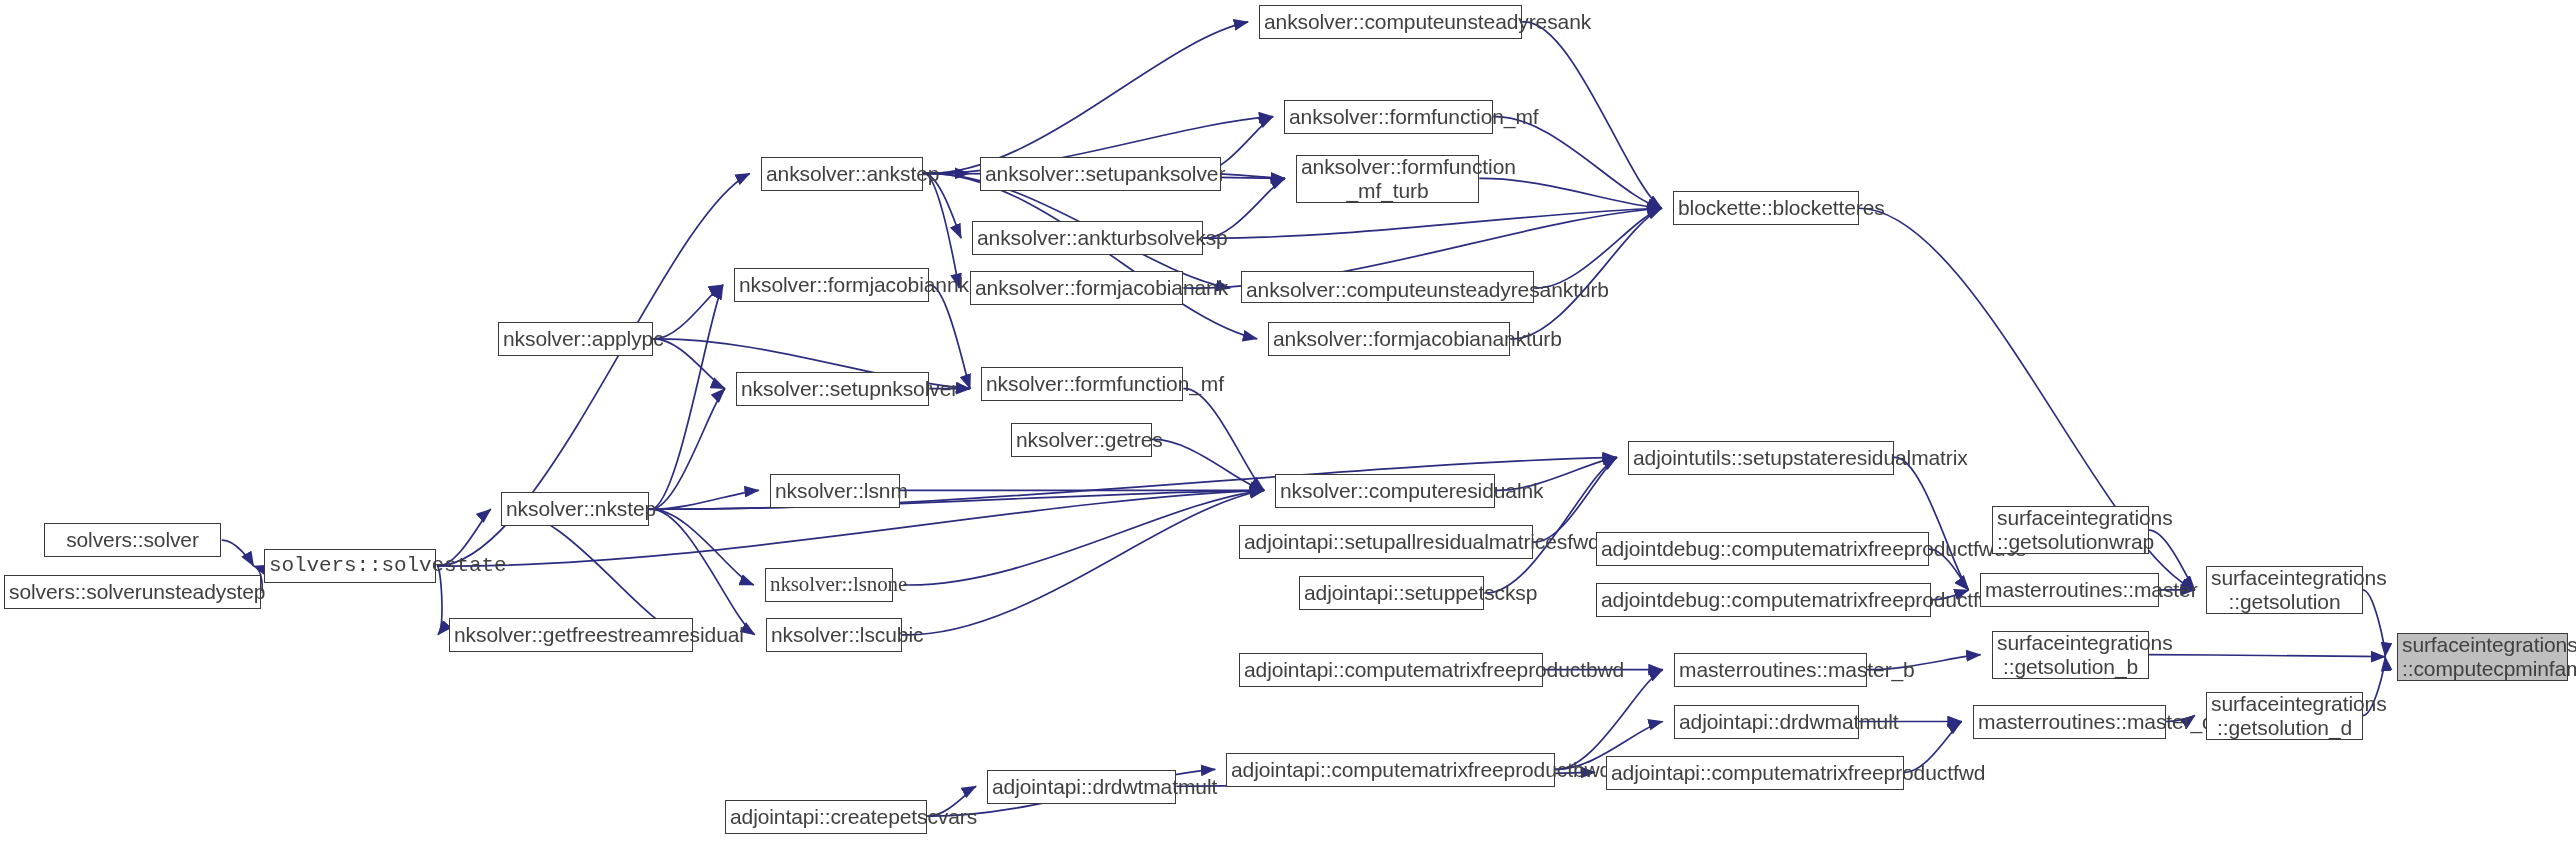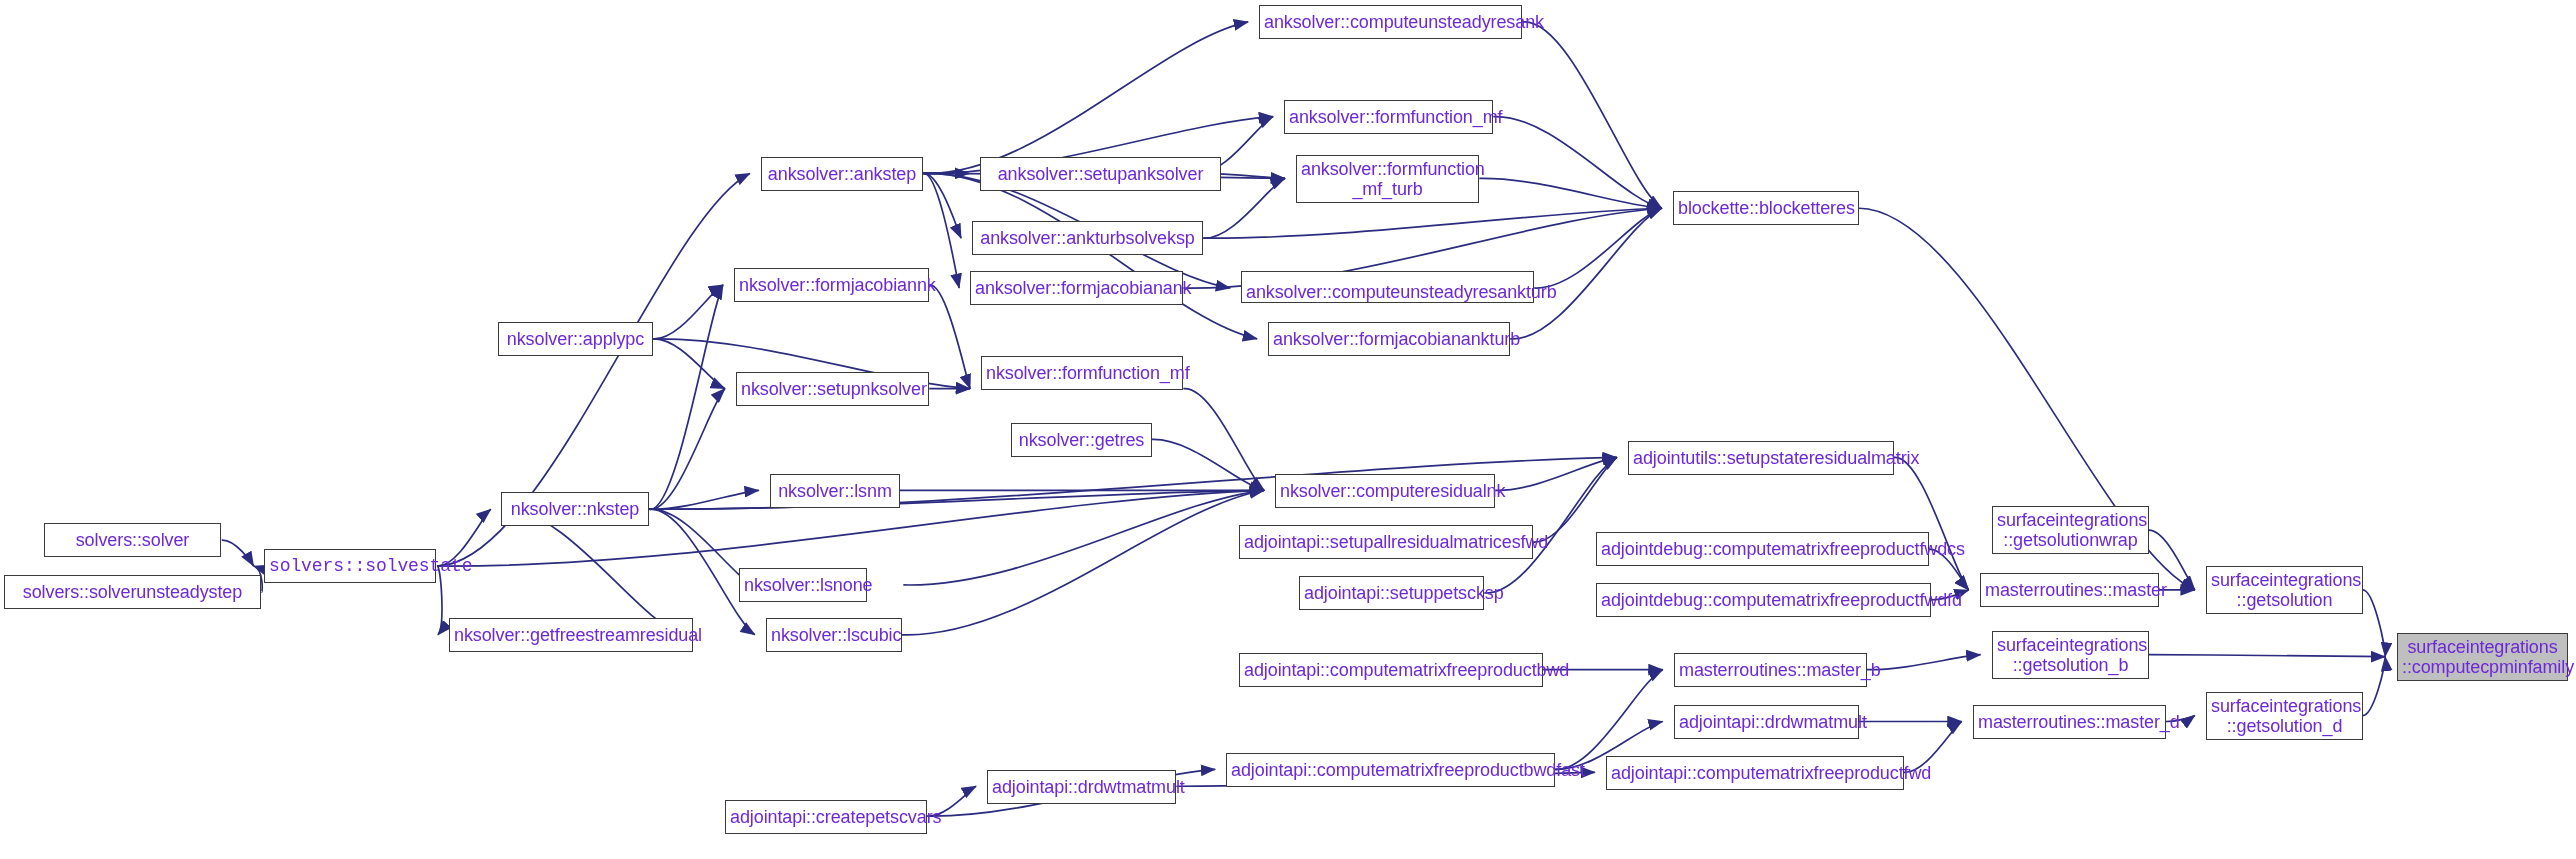--- a/index.html
+++ b/index.html
@@ -29,22 +29,22 @@
     left: 0;
     top: 0;
     width: 2576px;
     height: 859px;
   }
   .gnode {
     position: absolute;
     box-sizing: border-box;
     border: 1.6px solid #3a3a3a;
     background: #ffffff;
-    color: #6d28d9;
-    font-size: 18px;
+    color: #404040;
+    font-size: 21px;
     line-height: 1.12;
     display: flex;
     align-items: center;
     justify-content: center;
     text-align: center;
     white-space: pre-line;
     letter-spacing: -0.1px;
     padding: 0 4px;
   }
   .gnode.highlight {
@@ -144,25 +144,25 @@
       <div class="gnode" style="left: 1284px; top: 100px; width: 209px; height: 34px;"><span class="nlabel">anksolver::formfunction_mf</span></div>
       <div class="gnode" style="left: 1296px; top: 155px; width: 183px; height: 48px;"><span class="nlabel">anksolver::formfunction
 _mf_turb</span></div>
       <div class="gnode" style="left: 1241px; top: 271px; width: 293px; height: 32px; align-items: flex-end;"><span class="nlabel">anksolver::computeunsteadyresankturb</span></div>
       <div class="gnode" style="left: 970px; top: 271px; width: 213px; height: 34px;"><span class="nlabel">anksolver::formjacobianank</span></div>
       <div class="gnode" style="left: 1268px; top: 322px; width: 242px; height: 34px;"><span class="nlabel">anksolver::formjacobianankturb</span></div>
       <div class="gnode" style="left: 1673px; top: 191px; width: 186px; height: 34px;"><span class="nlabel">blockette::blocketteres</span></div>
       <div class="gnode" style="left: 734px; top: 268px; width: 195px; height: 34px;"><span class="nlabel">nksolver::formjacobiannk</span></div>
       <div class="gnode" style="left: 498px; top: 322px; width: 155px; height: 34px; align-items: center;"><span class="nlabel">nksolver::applypc</span></div>
       <div class="gnode" style="left: 736px; top: 372px; width: 193px; height: 34px;"><span class="nlabel">nksolver::setupnksolver</span></div>
-      <div class="gnode" style="left: 981px; top: 356px; width: 202px; height: 34px;"><span class="nlabel">nksolver::formfunction_mf</span></div>
+      <div class="gnode" style="left: 981px; top: 367px; width: 202px; height: 34px;"><span class="nlabel">nksolver::formfunction_mf</span></div>
       <div class="gnode" style="left: 1011px; top: 423px; width: 141px; height: 34px;"><span class="nlabel">nksolver::getres</span></div>
       <div class="gnode" style="left: 501px; top: 492px; width: 148px; height: 34px;"><span class="nlabel">nksolver::nkstep</span></div>
       <div class="gnode" style="left: 770px; top: 474px; width: 130px; height: 34px;"><span class="nlabel">nksolver::lsnm</span></div>
-      <div class="gnode" style="left: 739px; top: 568px; width: 128px; height: 34px;"><span class="nlabel">nksolver::lsnone</span></div>
+      <div class="gnode" style="left: 765px; top: 568px; width: 128px; height: 34px; font-family: Liberation Serif, serif;"><span class="nlabel">nksolver::lsnone</span></div>
       <div class="gnode" style="left: 766px; top: 618px; width: 136px; height: 34px;"><span class="nlabel">nksolver::lscubic</span></div>
       <div class="gnode" style="left: 449px; top: 618px; width: 244px; height: 34px;"><span class="nlabel">nksolver::getfreestreamresidual</span></div>
       <div class="gnode" style="left: 1275px; top: 474px; width: 220px; height: 34px;"><span class="nlabel">nksolver::computeresidualnk</span></div>
       <div class="gnode" style="left: 1239px; top: 525px; width: 294px; height: 34px;"><span class="nlabel">adjointapi::setupallresidualmatricesfwd</span></div>
       <div class="gnode" style="left: 1299px; top: 576px; width: 185px; height: 34px;"><span class="nlabel">adjointapi::setuppetscksp</span></div>
       <div class="gnode" style="left: 1628px; top: 441px; width: 266px; height: 34px;"><span class="nlabel">adjointutils::setupstateresidualmatrix</span></div>
       <div class="gnode" style="left: 1596px; top: 532px; width: 333px; height: 34px;"><span class="nlabel">adjointdebug::computematrixfreeproductfwdcs</span></div>
       <div class="gnode" style="left: 1596px; top: 583px; width: 335px; height: 34px;"><span class="nlabel">adjointdebug::computematrixfreeproductfwdfd</span></div>
       <div class="gnode" style="left: 1992px; top: 506px; width: 157px; height: 48px;"><span class="nlabel">surfaceintegrations
 ::getsolutionwrap</span></div>

